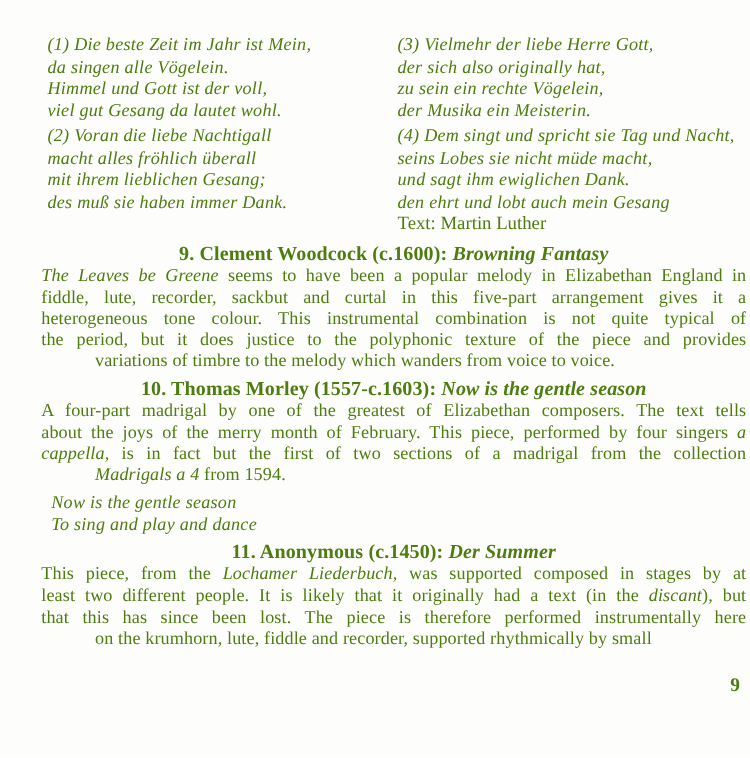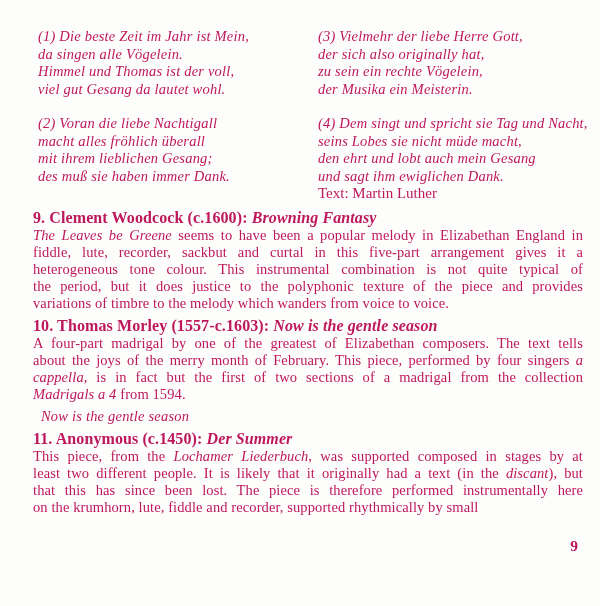--- a/index.html
+++ b/index.html
@@ -1,32 +1,32 @@
 <!DOCTYPE html>
 <html><head>
 <meta charset="utf-8">
 <style>
   html, body { margin: 0; padding: 0; background: #ffffff; }
   .page {
     position: relative;
     width: 600px;
     height: 606px;
     box-sizing: border-box;
-    padding: 26px 17px 0 33px;
+    padding: 26px 3px 0 33px;
     background: #fdfdfb;
-    color: #be185d;
+    color: #4d7c0f;
     font-family: "Liberation Serif", "DejaVu Serif", serif;
     overflow: hidden;
   }
 
   
   .verse-columns { display: flex; margin-top: 2px; }
   .vcol-left  { flex: none; width: 285px; padding-left: 5px; box-sizing: border-box; }
   .vcol-right { flex: 1; min-width: 0; }
-  .stanza + .stanza { margin-top: 17px; }
+  .stanza + .stanza { margin-top: 3px; }
   .vline {
     font-style: italic;
     font-size: 14.5px;
     line-height: 17.5px;
     white-space: nowrap;
     letter-spacing: 0.2px;
   }
   .vline.ind1 { padding-left: 7px; }
   .vline.ind2 { padding-left: 12px; }
   .attribution {
@@ -35,36 +35,37 @@
     line-height: 17.5px;
   }
 
   
   .heading {
     margin: 0;
     font-size: 16px;
     font-weight: bold;
     line-height: 19px;
     letter-spacing: 0.1px;
+    text-align: center;
   }
   .heading-9  { margin-top: 5px; }
   .heading-10 { margin-top: 3px; }
   .heading-11 { margin-top: 3px; }
   .heading .title { font-style: italic; }
 
   
   .para { margin: 0; }
   .jline {
     font-size: 14.5px;
     line-height: 17.2px;
     text-align: justify;
     text-align-last: justify;
     letter-spacing: 0.1px;
   }
-  .jline.last { text-align-last: left; }
+  .jline.last { text-align-last: left; margin-left: 43px; }
   .it { font-style: italic; }
 
   
   .verse-columns.second { margin-top: 5px; }
   .verse-columns.second .vcol-left  { padding-left: 8px; }
   .verse-columns.second .vcol-right { padding-left: 3px; }
 
   
   .page-number {
     margin-top: 21px;
@@ -78,42 +79,42 @@
 </head>
 <body>
 
 <div class="page">
 
   <div class="verse-columns">
     <div class="vcol-left">
       <div class="stanza">
           <div class="vline">(1) Die beste Zeit im Jahr ist Mein,</div>
           <div class="vline">da singen alle Vögelein.</div>
-          <div class="vline">Himmel und Thomas ist der voll,</div>
+          <div class="vline">Himmel und Gott ist der voll,</div>
           <div class="vline">viel gut Gesang da lautet wohl.</div>
         </div>
       <div class="stanza">
           <div class="vline">(2) Voran die liebe Nachtigall</div>
           <div class="vline">macht alles fröhlich überall</div>
           <div class="vline">mit ihrem lieblichen Gesang;</div>
           <div class="vline">des muß sie haben immer Dank.</div>
         </div>
     </div>
     <div class="vcol-right">
       <div class="stanza">
           <div class="vline">(3) Vielmehr der liebe Herre Gott,</div>
           <div class="vline">der sich also originally hat,</div>
           <div class="vline">zu sein ein rechte Vögelein,</div>
           <div class="vline">der Musika ein Meisterin.</div>
         </div>
       <div class="stanza">
           <div class="vline">(4) Dem singt und spricht sie Tag und Nacht,</div>
           <div class="vline">seins Lobes sie nicht müde macht,</div>
+          <div class="vline">und sagt ihm ewiglichen Dank.</div>
           <div class="vline">den ehrt und lobt auch mein Gesang</div>
-          <div class="vline">und sagt ihm ewiglichen Dank.</div>
         </div>
       <div class="attribution">Text: Martin Luther</div>
     </div>
   </div>
 
   <section>
     <h2 class="heading heading-9"><span>9. Clement Woodcock (c.1600):</span> <span class="title">Browning Fantasy</span></h2>
     <div class="para">
         <div class="jline"><span class="it">The Leaves be Greene</span><span> seems to have been a popular melody in Elizabethan England in</span></div>
         <div class="jline"><span>fiddle, lute, recorder, sackbut and curtal in this five-part arrangement gives it a</span></div>
@@ -130,20 +131,21 @@
         <div class="jline"><span>about the joys of the merry month of February. This piece, performed by four singers </span><span class="it">a</span></div>
         <div class="jline"><span class="it">cappella</span><span>, is in fact but the first of two sections of a madrigal from the collection</span></div>
         <div class="jline last"><span class="it">Madrigals a 4</span><span> from 1594.</span></div>
       </div>
   </section>
 
   <div class="verse-columns second">
     <div class="vcol-left">
       <div class="stanza">
           <div class="vline">Now is the gentle season</div>
+          <div class="vline">To sing and play and dance</div>
         </div>
     </div>
   </div>
 
   <section>
     <h2 class="heading heading-11"><span>11. Anonymous (c.1450):</span> <span class="title">Der Summer</span></h2>
     <div class="para">
         <div class="jline"><span>This piece, from the </span><span class="it">Lochamer Liederbuch</span><span>, was supported composed in stages by at</span></div>
         <div class="jline"><span>least two different people. It is likely that it originally had a text (in the </span><span class="it">discant</span><span>), but</span></div>
         <div class="jline"><span>that this has since been lost. The piece is therefore performed instrumentally here</span></div>

